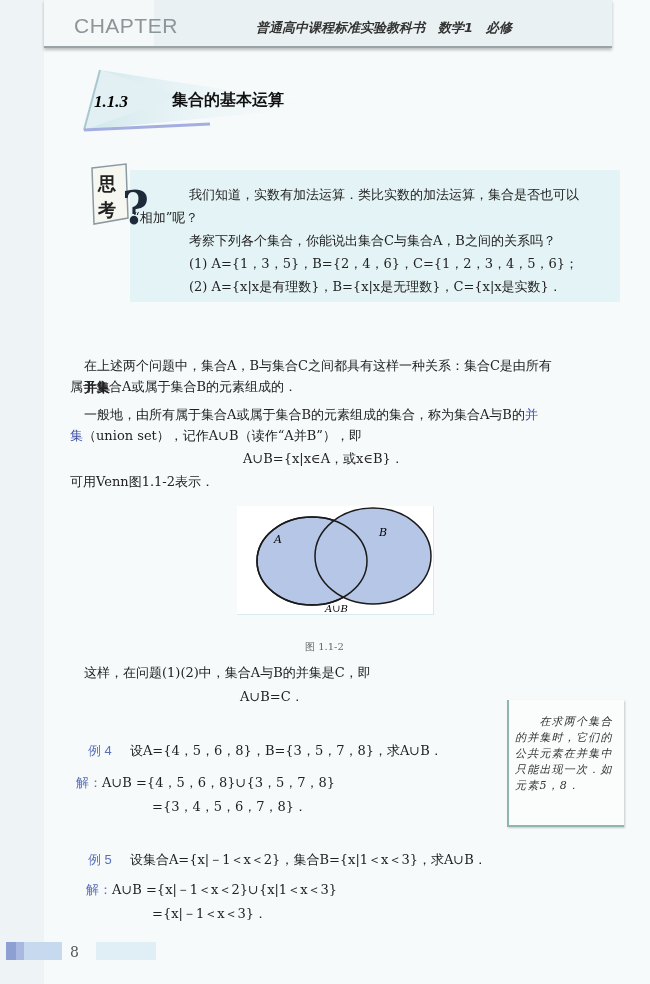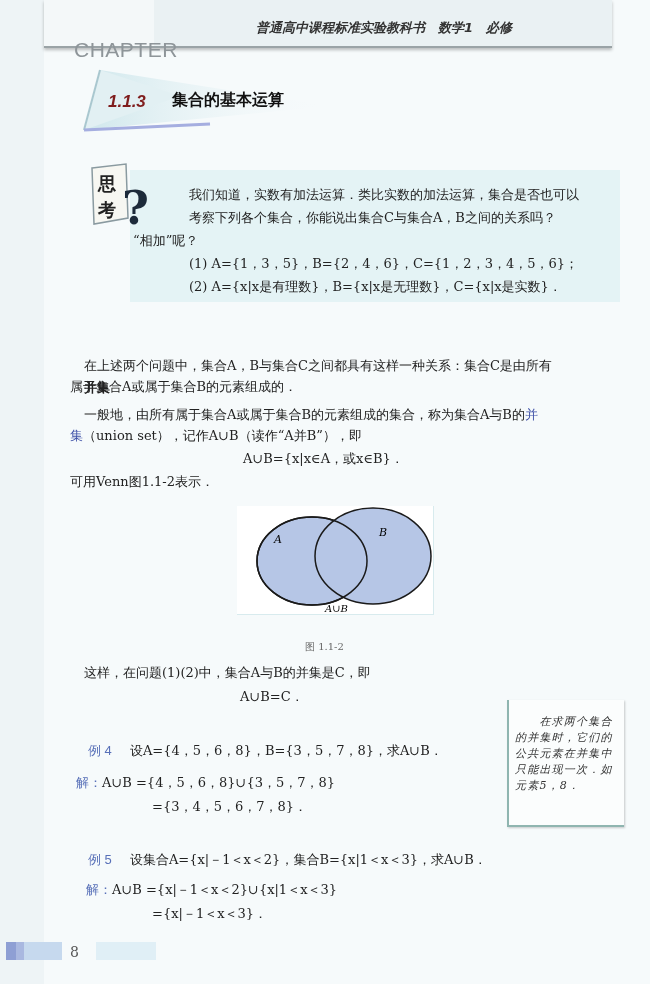--- a/index.html
+++ b/index.html
@@ -2,26 +2,26 @@
 <html><head>
 <meta charset="utf-8">
 <style>
   html,body{margin:0;padding:0;}
   body{width:650px;height:984px;overflow:hidden;background:#f6fafb;position:relative;
        font-family:"DejaVu Serif","Liberation Serif",serif;color:#222;}
   .page-left-strip{position:absolute;left:0;top:0;width:44px;height:984px;background:#eef4f6;}
   .header-bar{position:absolute;left:44px;top:0;width:568px;height:46px;background:#eaf1f3;
        border-bottom:2px solid #9aa3a6;box-shadow:0 2px 3px rgba(0,0,0,0.25);}
   .header-bar .chapter{position:absolute;left:30px;top:14px;font-family:"Liberation Sans",sans-serif;
-       font-size:21px;color:#8e9599;letter-spacing:0.5px;margin-top:24px;}
+       font-size:21px;color:#8e9599;letter-spacing:0.5px;}
   .header-bar .chapter-bg{position:absolute;left:0;top:0;width:110px;height:46px;background:#f4f8f9;}
   .header-bar .book{position:absolute;left:212px;top:19px;font-family:"DejaVu Sans",sans-serif;
        font-size:13px;font-style:italic;font-weight:bold;color:#333;text-align:center;}
-  .section-num{position:absolute;left:108px;top:92px;font-family:Liberation Sans, sans-serif;
-       font-weight:bold;font-style:italic;font-size:17px;color:#7f1d1d;}
+  .section-num{position:absolute;left:94px;top:92px;font-family:Liberation Serif, serif;
+       font-weight:bold;font-style:italic;font-size:17px;color:#000000;}
   .section-title{position:absolute;left:172px;top:90px;font-family:"DejaVu Sans",sans-serif;
        font-weight:bold;font-size:16px;color:#111;}
   .think-box{position:absolute;left:130px;top:170px;width:490px;height:132px;background:#e4f3f5;}
   .think-icon{position:absolute;left:86px;top:162px;width:70px;height:70px;}
   .think-text{position:absolute;left:163px;top:183px;font-size:13px;line-height:23px;width:470px;}
   .para{position:absolute;font-size:13px;line-height:21px;}
   .subhead{position:absolute;left:84px;top:333px;font-family:"DejaVu Sans",sans-serif;font-weight:bold;font-size:13px;margin-top:46px;}
   .blue{color:#3f51a8;}
   .venn-box{position:absolute;left:237px;top:506px;width:196px;height:108px;background:#fff;
        border-right:1px solid #d8ebee;border-bottom:1px solid #d8ebee;}
@@ -66,22 +66,22 @@
 <div class="think-icon">
   <svg width="72" height="72">
     <path d="M6,6 L40,2 L42,56 L8,62 Z" fill="#f7f7f2" stroke="#8a9aa0" stroke-width="1.5"></path>
     <text x="12" y="28" font-size="18" font-weight="bold" font-family="DejaVu Sans, sans-serif" fill="#222">思</text>
     <text x="12" y="54" font-size="18" font-weight="bold" font-family="DejaVu Sans, sans-serif" fill="#222">考</text>
     <text x="36" y="62" font-size="46" font-weight="bold" font-family="DejaVu Serif, serif" fill="#1c2a3a">?</text>
   </svg>
 </div>
 <div class="think-text">
   <div>　　我们知道，实数有加法运算．类比实数的加法运算，集合是否也可以</div>
+  <div style="margin-left:-30px">“相加”呢？</div>
   <div>　　考察下列各个集合，你能说出集合C与集合A，B之间的关系吗？</div>
-  <div style="margin-left:-30px">“相加”呢？</div>
   <div>　　(1) A={1，3，5}，B={2，4，6}，C={1，2，3，4，5，6}；</div>
   <div>　　(2) A={x|x是有理数}，B={x|x是无理数}，C={x|x是实数}．</div>
 </div>
 
 <div class="subhead">并集</div>
 <div class="para" style="left:84px;top:355px">在上述两个问题中，集合A，B与集合C之间都具有这样一种关系：集合C是由所有</div>
 <div class="para" style="left:70px;top:376px">属于集合A或属于集合B的元素组成的．</div>
 <div class="para" style="left:84px;top:404px">
   <span>一般地，由所有属于集合A或属于集合B的元素组成的集合，称为集合A与B的</span><span class="blue">并</span>
 </div>

